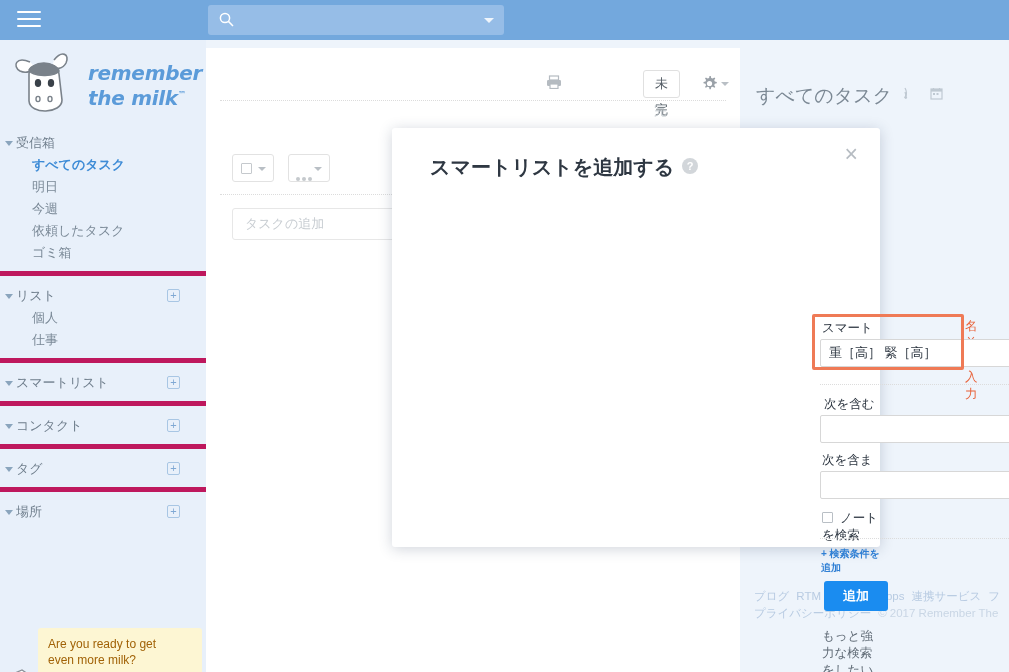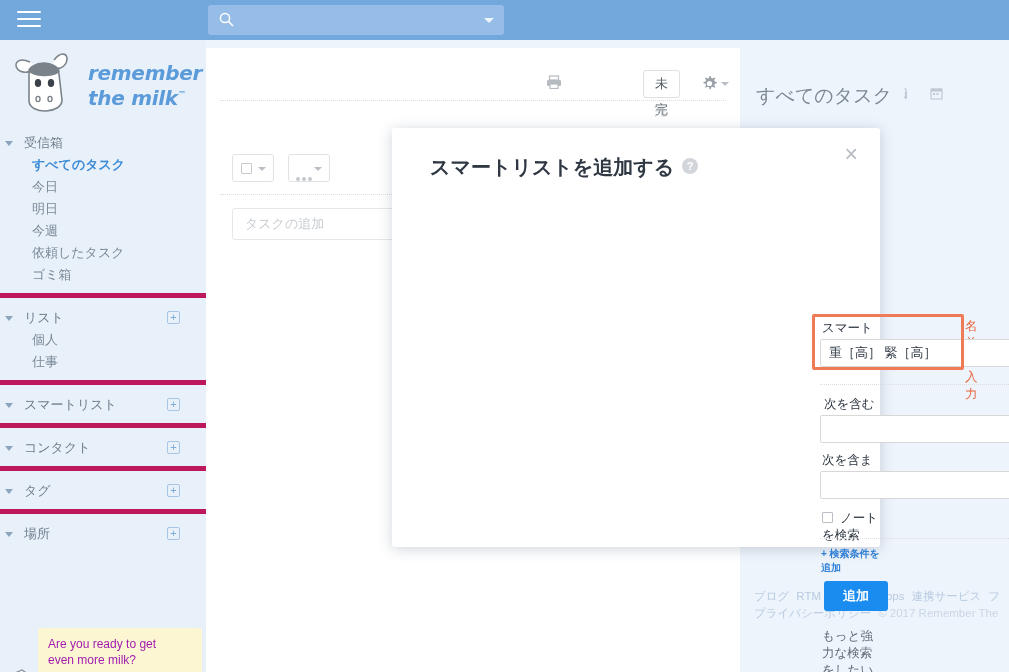--- a/index.html
+++ b/index.html
@@ -51,21 +51,21 @@
     font-style: italic; font-weight: bold; font-size: 20px; line-height: 22px;
     color: #5b9bd9; letter-spacing: -.3px;
   }
   .logo .tm { font-size: 8px; vertical-align: super; font-style: normal; }
 
   .nav { position: absolute; left: 0; top: 92px; width: 206px; }
   .navgroup { padding: 0 0 7px 0; }
   .navgroup + .navgroup { border-top: 5px solid #be185d; padding-top: 9px; }
   .grouphead {
     position: relative; height: 22px; line-height: 22px;
-    padding-left: 24px; font-size: 13px; color: #6f7e8c; cursor: pointer;
+    padding-left: 16px; font-size: 13px; color: #6f7e8c; cursor: pointer;
   }
   .grouphead .tri {
     position: absolute; left: 5px; top: 9px;
     width: 0; height: 0;
     border-left: 4px solid transparent; border-right: 4px solid transparent;
     border-top: 5px solid #8aa5bd;
   }
   .grouphead .plus {
     position: absolute; right: 26px; top: 4px;
     width: 13px; height: 13px; border: 1px solid #a8c6e4; border-radius: 2px;
@@ -74,21 +74,21 @@
   .navitem {
     height: 22px; line-height: 22px; padding-left: 32px;
     font-size: 13px; color: #7a8997; cursor: pointer;
   }
   .navitem.active { color: #3d8bd6; font-weight: bold; }
 
   .promo {
     position: absolute; left: 38px; top: 588px; width: 164px; height: 66px;
     background: #fdf6d3; border-radius: 3px; padding: 8px 10px;
   }
-  .promo .pt { font-size: 12px; color: #a21caf; line-height: 16px; }
+  .promo .pt { font-size: 12px; color: #a16207; line-height: 16px; }
   .promo .pl { font-size: 13px; color: #3d8bd6; font-weight: bold; line-height: 18px; cursor: pointer; }
   .carton { position: absolute; left: 6px; top: 624px; width: 30px; height: 42px; }
 
   
   .main {
     position: absolute; left: 206px; top: 48px; width: 534px; height: 624px;
     background: #ffffff;
   }
   .mtoolbar { position: absolute; right: 14px; top: 22px; height: 28px; }
   .mtoolbar .printer { position: absolute; right: 164px; top: 5px; width: 16px; height: 14px; cursor: pointer; }
@@ -257,21 +257,20 @@
     </div>
 
     <div class="nav">
 
       <div class="navgroup">
         <div class="grouphead">
           <span class="tri"></span>
           <span>受信箱</span>
         </div>
         <div class="navitem active"><span>すべてのタスク</span></div>
-        <div class="navitem"><span>今日</span></div>
         <div class="navitem"><span>明日</span></div>
         <div class="navitem"><span>今週</span></div>
         <div class="navitem"><span>依頼したタスク</span></div>
         <div class="navitem"><span>ゴミ箱</span></div>
       </div>
 
       <div class="navgroup">
         <div class="grouphead">
           <span class="tri"></span>
           <span>リスト</span>

